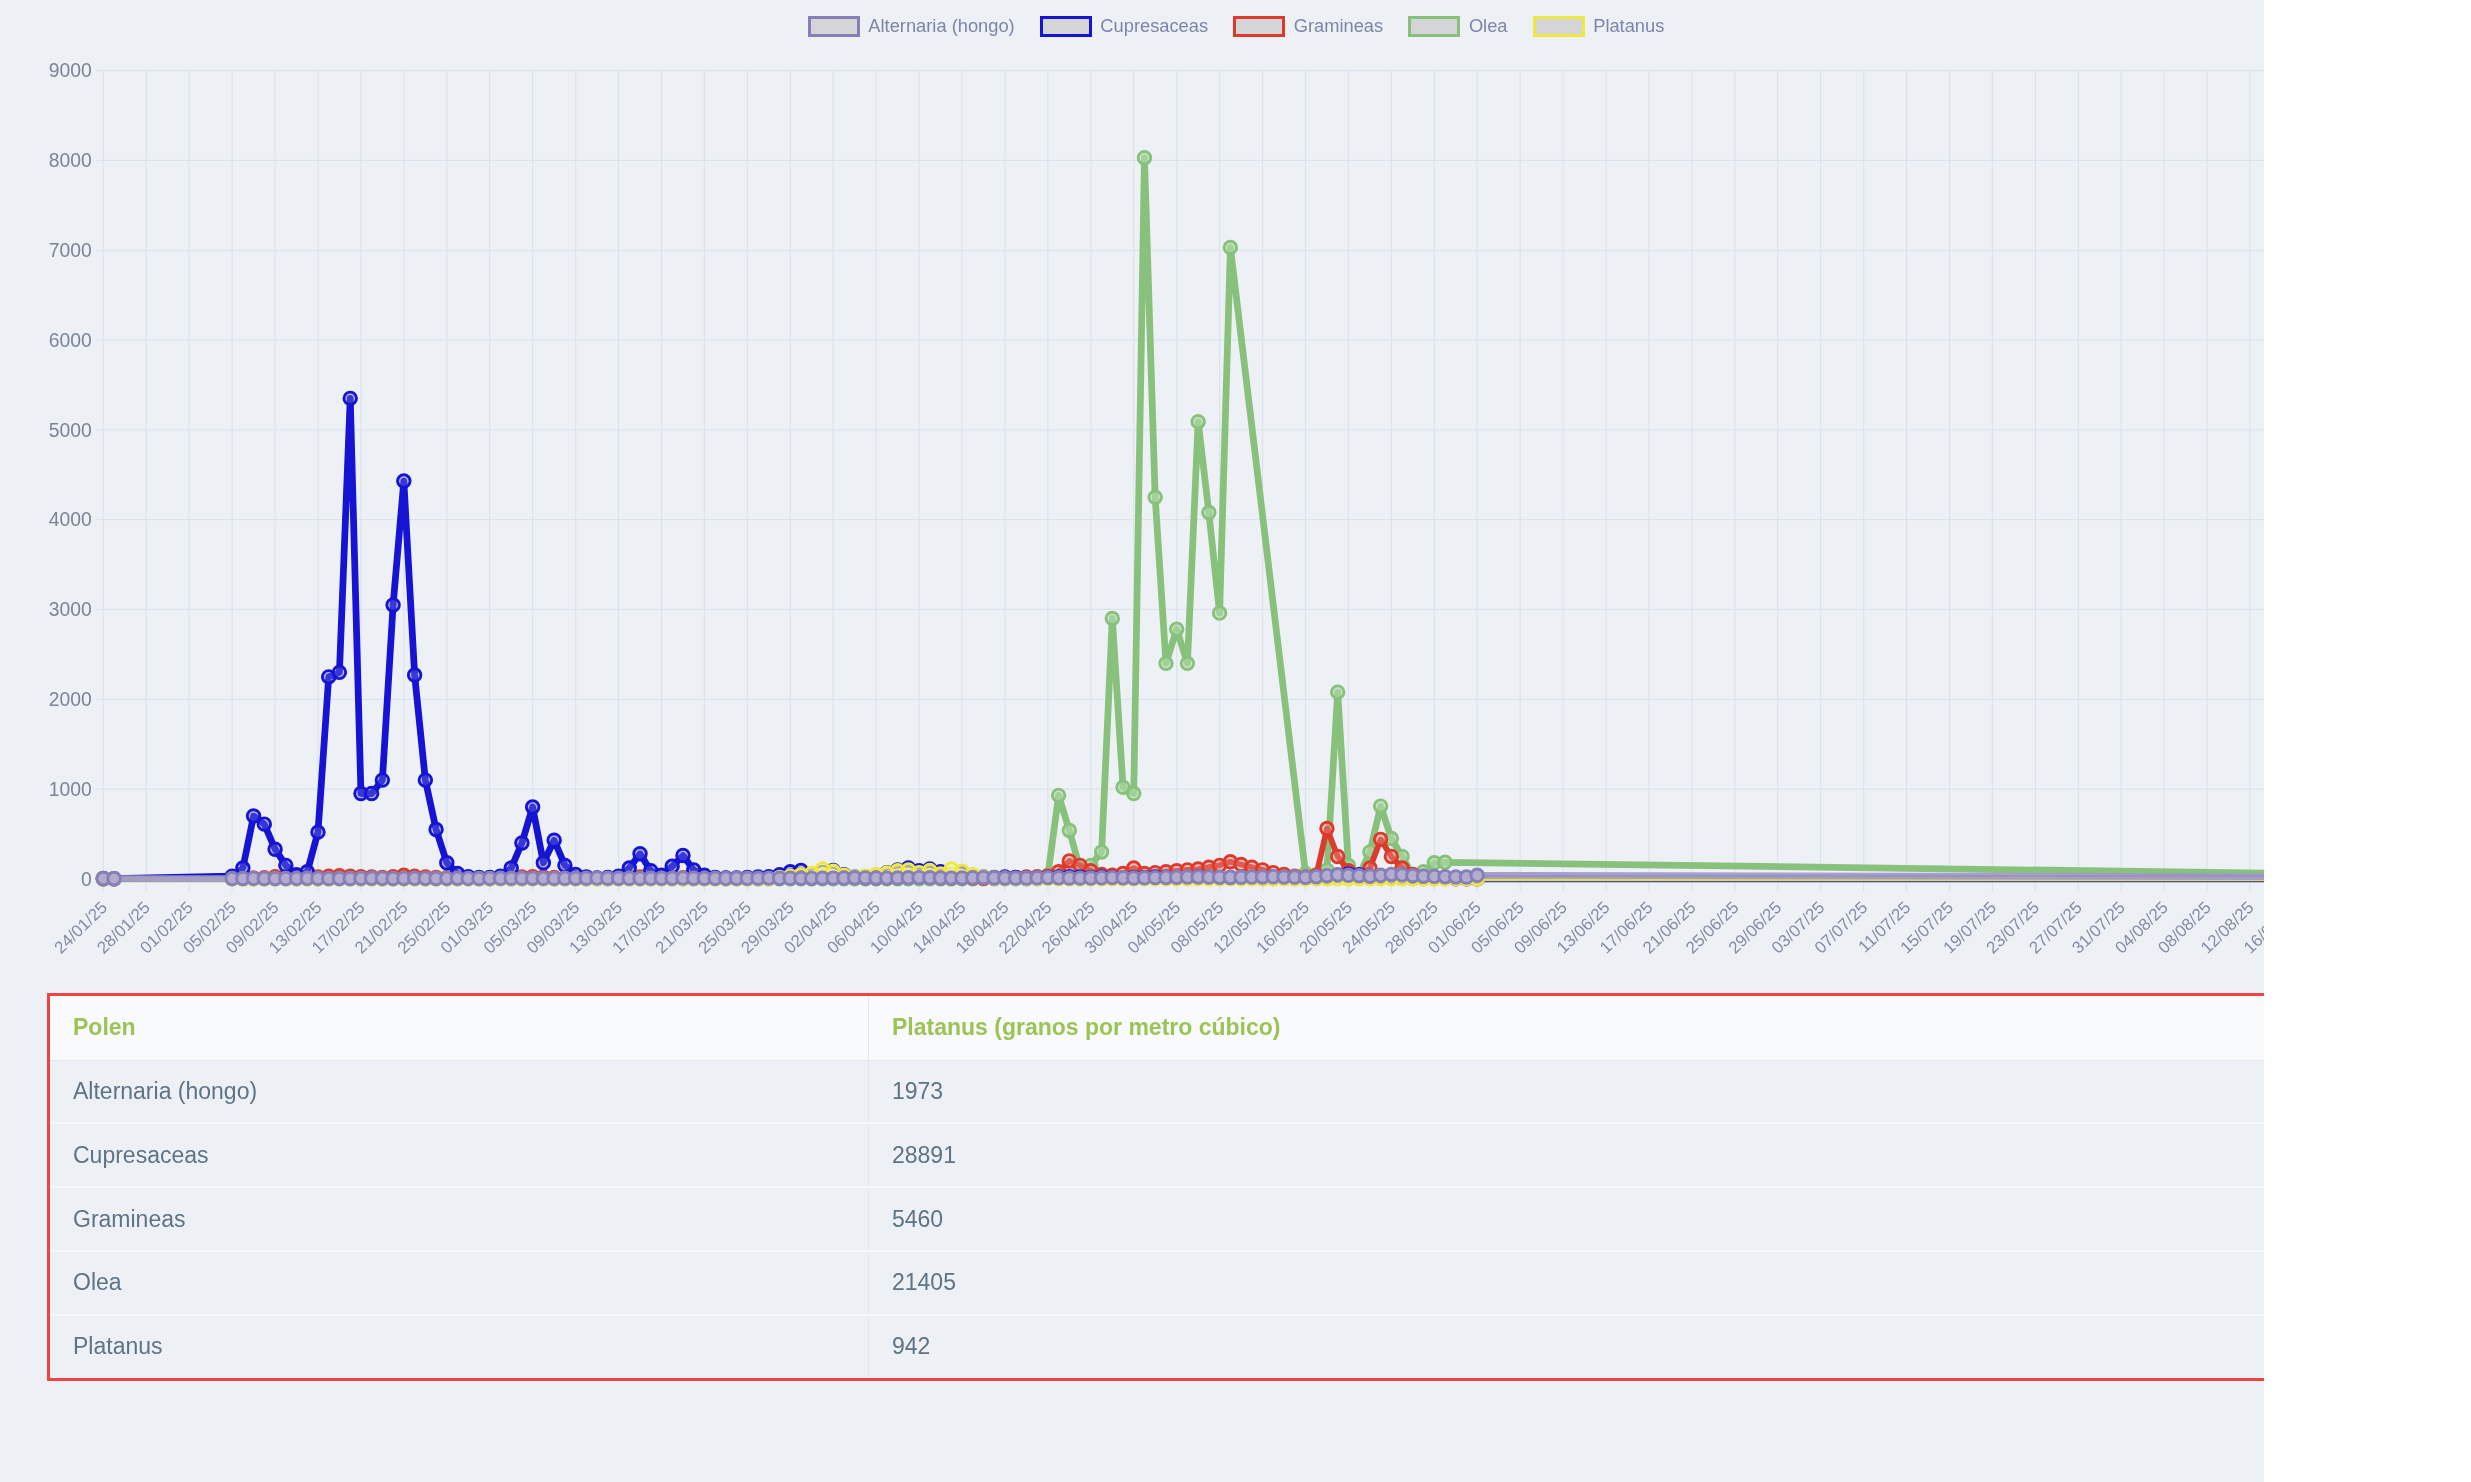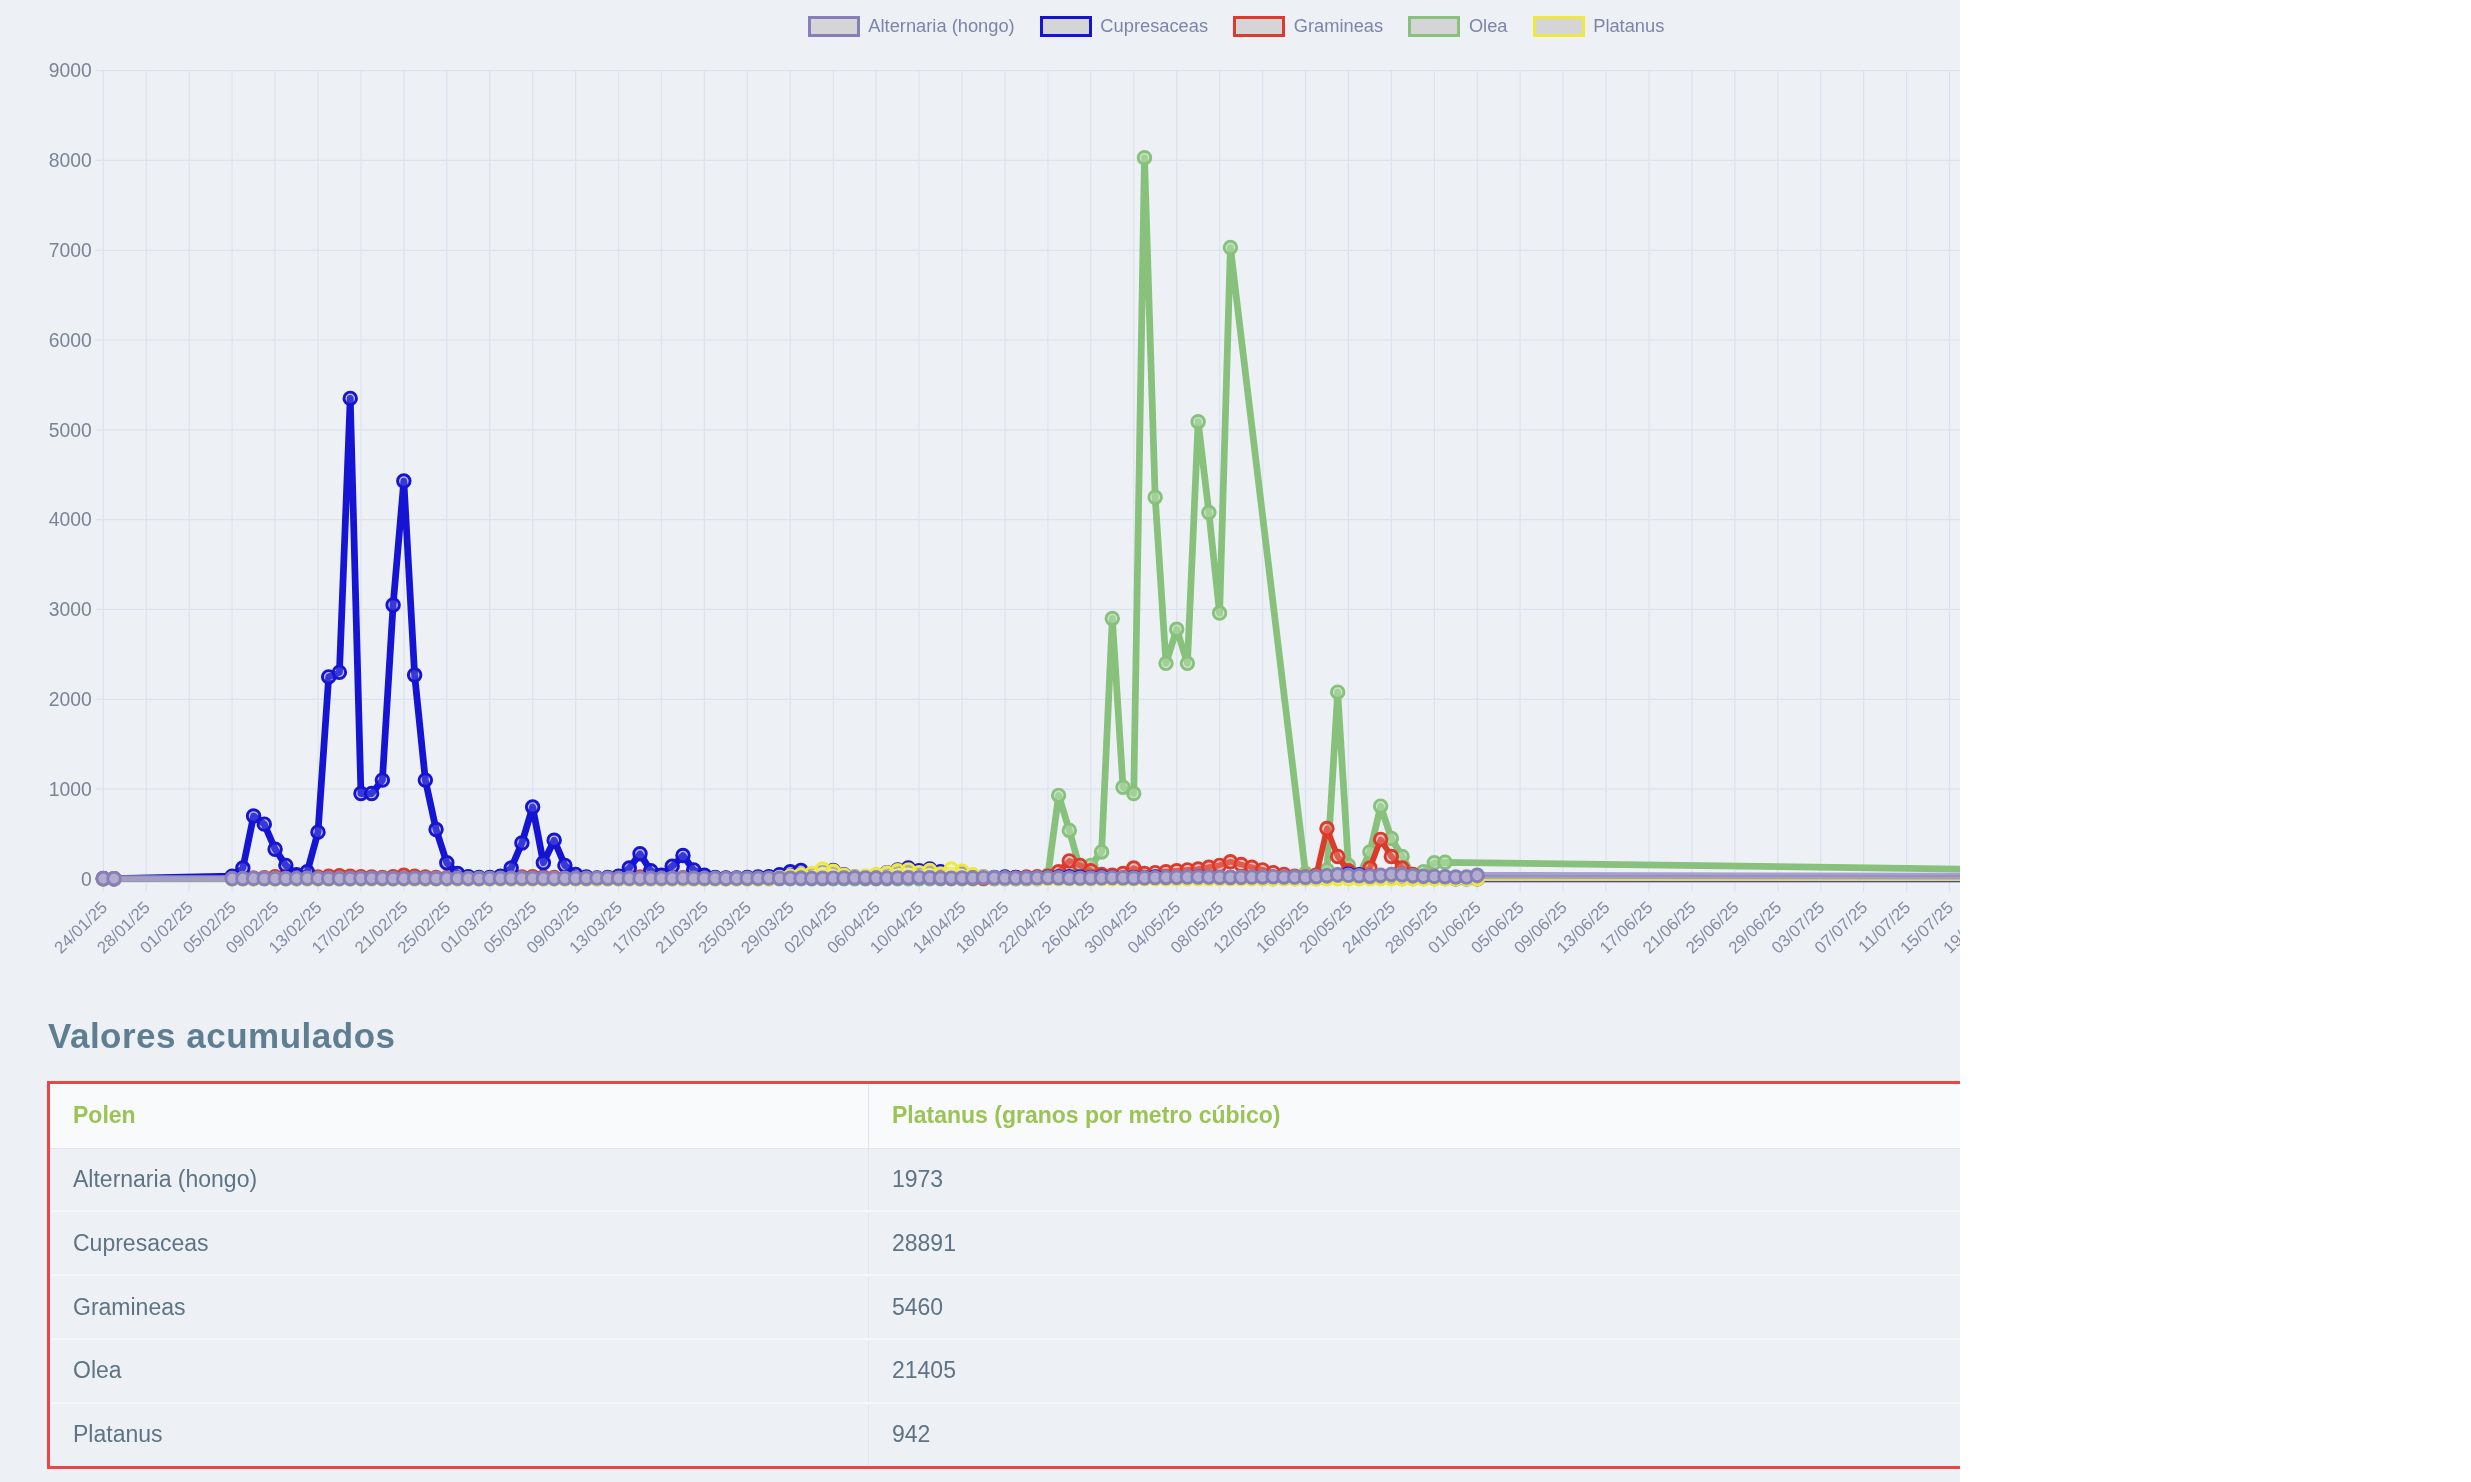--- a/index.html
+++ b/index.html
@@ -1,17 +1,17 @@
 <!DOCTYPE html>
 <html><head>
 <meta charset="utf-8">
 <style>
   html,body{margin:0;padding:0;}
   body{font-family:"Liberation Sans", sans-serif;}
-  .page{width:1960px;height:1482px;background:#edf1f6;position:relative;overflow:hidden;}
+  .page{width:2264px;height:1482px;background:#edf1f6;position:relative;overflow:hidden;}
   .chart-wrap{position:relative;width:2472px;height:993px;}
   .legend{position:absolute;top:15.4px;left:0;right:0;display:flex;justify-content:center;align-items:center;gap:25px;z-index:2;}
   .legend-item{display:flex;align-items:center;gap:8.7px;cursor:pointer;}
   .legend-swatch{width:46px;height:14.5px;background:#d5d5d8;border:3.9px solid #888;display:inline-block;}
   .legend-label{font-size:18.3px;color:#7d84a9;}
   .chart-svg{position:absolute;top:0;left:0;display:block;}
   .acc-title{font-size:35px;font-weight:bold;color:#5f7e91;margin:23px 0 25px 48px;letter-spacing:0.5px;}
   .acc-table{width:2377px;margin-left:47px;border-collapse:collapse;border:3px solid #ef4444;}
   .acc-table th{background:#f8fafb;color:#9cc356;font-size:23px;font-weight:bold;text-align:left;padding:18.3px 23px;border:1px solid #e2e7ee;}
   .acc-table td{background:#edf1f5;color:#5e7383;font-size:23px;text-align:left;padding:17.4px 23px;border:1px solid #e2e7ee;border-bottom:2.9px solid #f5f8fb;}
@@ -794,21 +794,20 @@
           <text x="2290.685185185185" y="941" text-anchor="end" font-size="17.5" fill="#848ba4" transform="rotate(-44 2290.685185185185 941)">08/08/25</text>
           <text x="2335.1481481481483" y="941" text-anchor="end" font-size="17.5" fill="#848ba4" transform="rotate(-44 2335.1481481481483 941)">12/08/25</text>
           <text x="2379.6111111111113" y="941" text-anchor="end" font-size="17.5" fill="#848ba4" transform="rotate(-44 2379.6111111111113 941)">16/08/25</text>
           <text x="2424.074074074074" y="941" text-anchor="end" font-size="17.5" fill="#848ba4" transform="rotate(-44 2424.074074074074 941)">20/08/25</text>
           <text x="2468.537037037037" y="941" text-anchor="end" font-size="17.5" fill="#848ba4" transform="rotate(-44 2468.537037037037 941)">24/08/25</text>
           <text x="2513" y="941" text-anchor="end" font-size="17.5" fill="#848ba4" transform="rotate(-44 2513 941)">28/08/25</text>
         </g>
       </svg>
   </div>
 
-  <h2 class="acc-title">Valores acumulados</h2>
 
   <table class="acc-table">
     <thead>
       <tr>
         <th class="col-polen">Polen</th>
         <th>Platanus (granos por metro cúbico)</th>
       </tr>
     </thead>
     <tbody>
       <tr>

